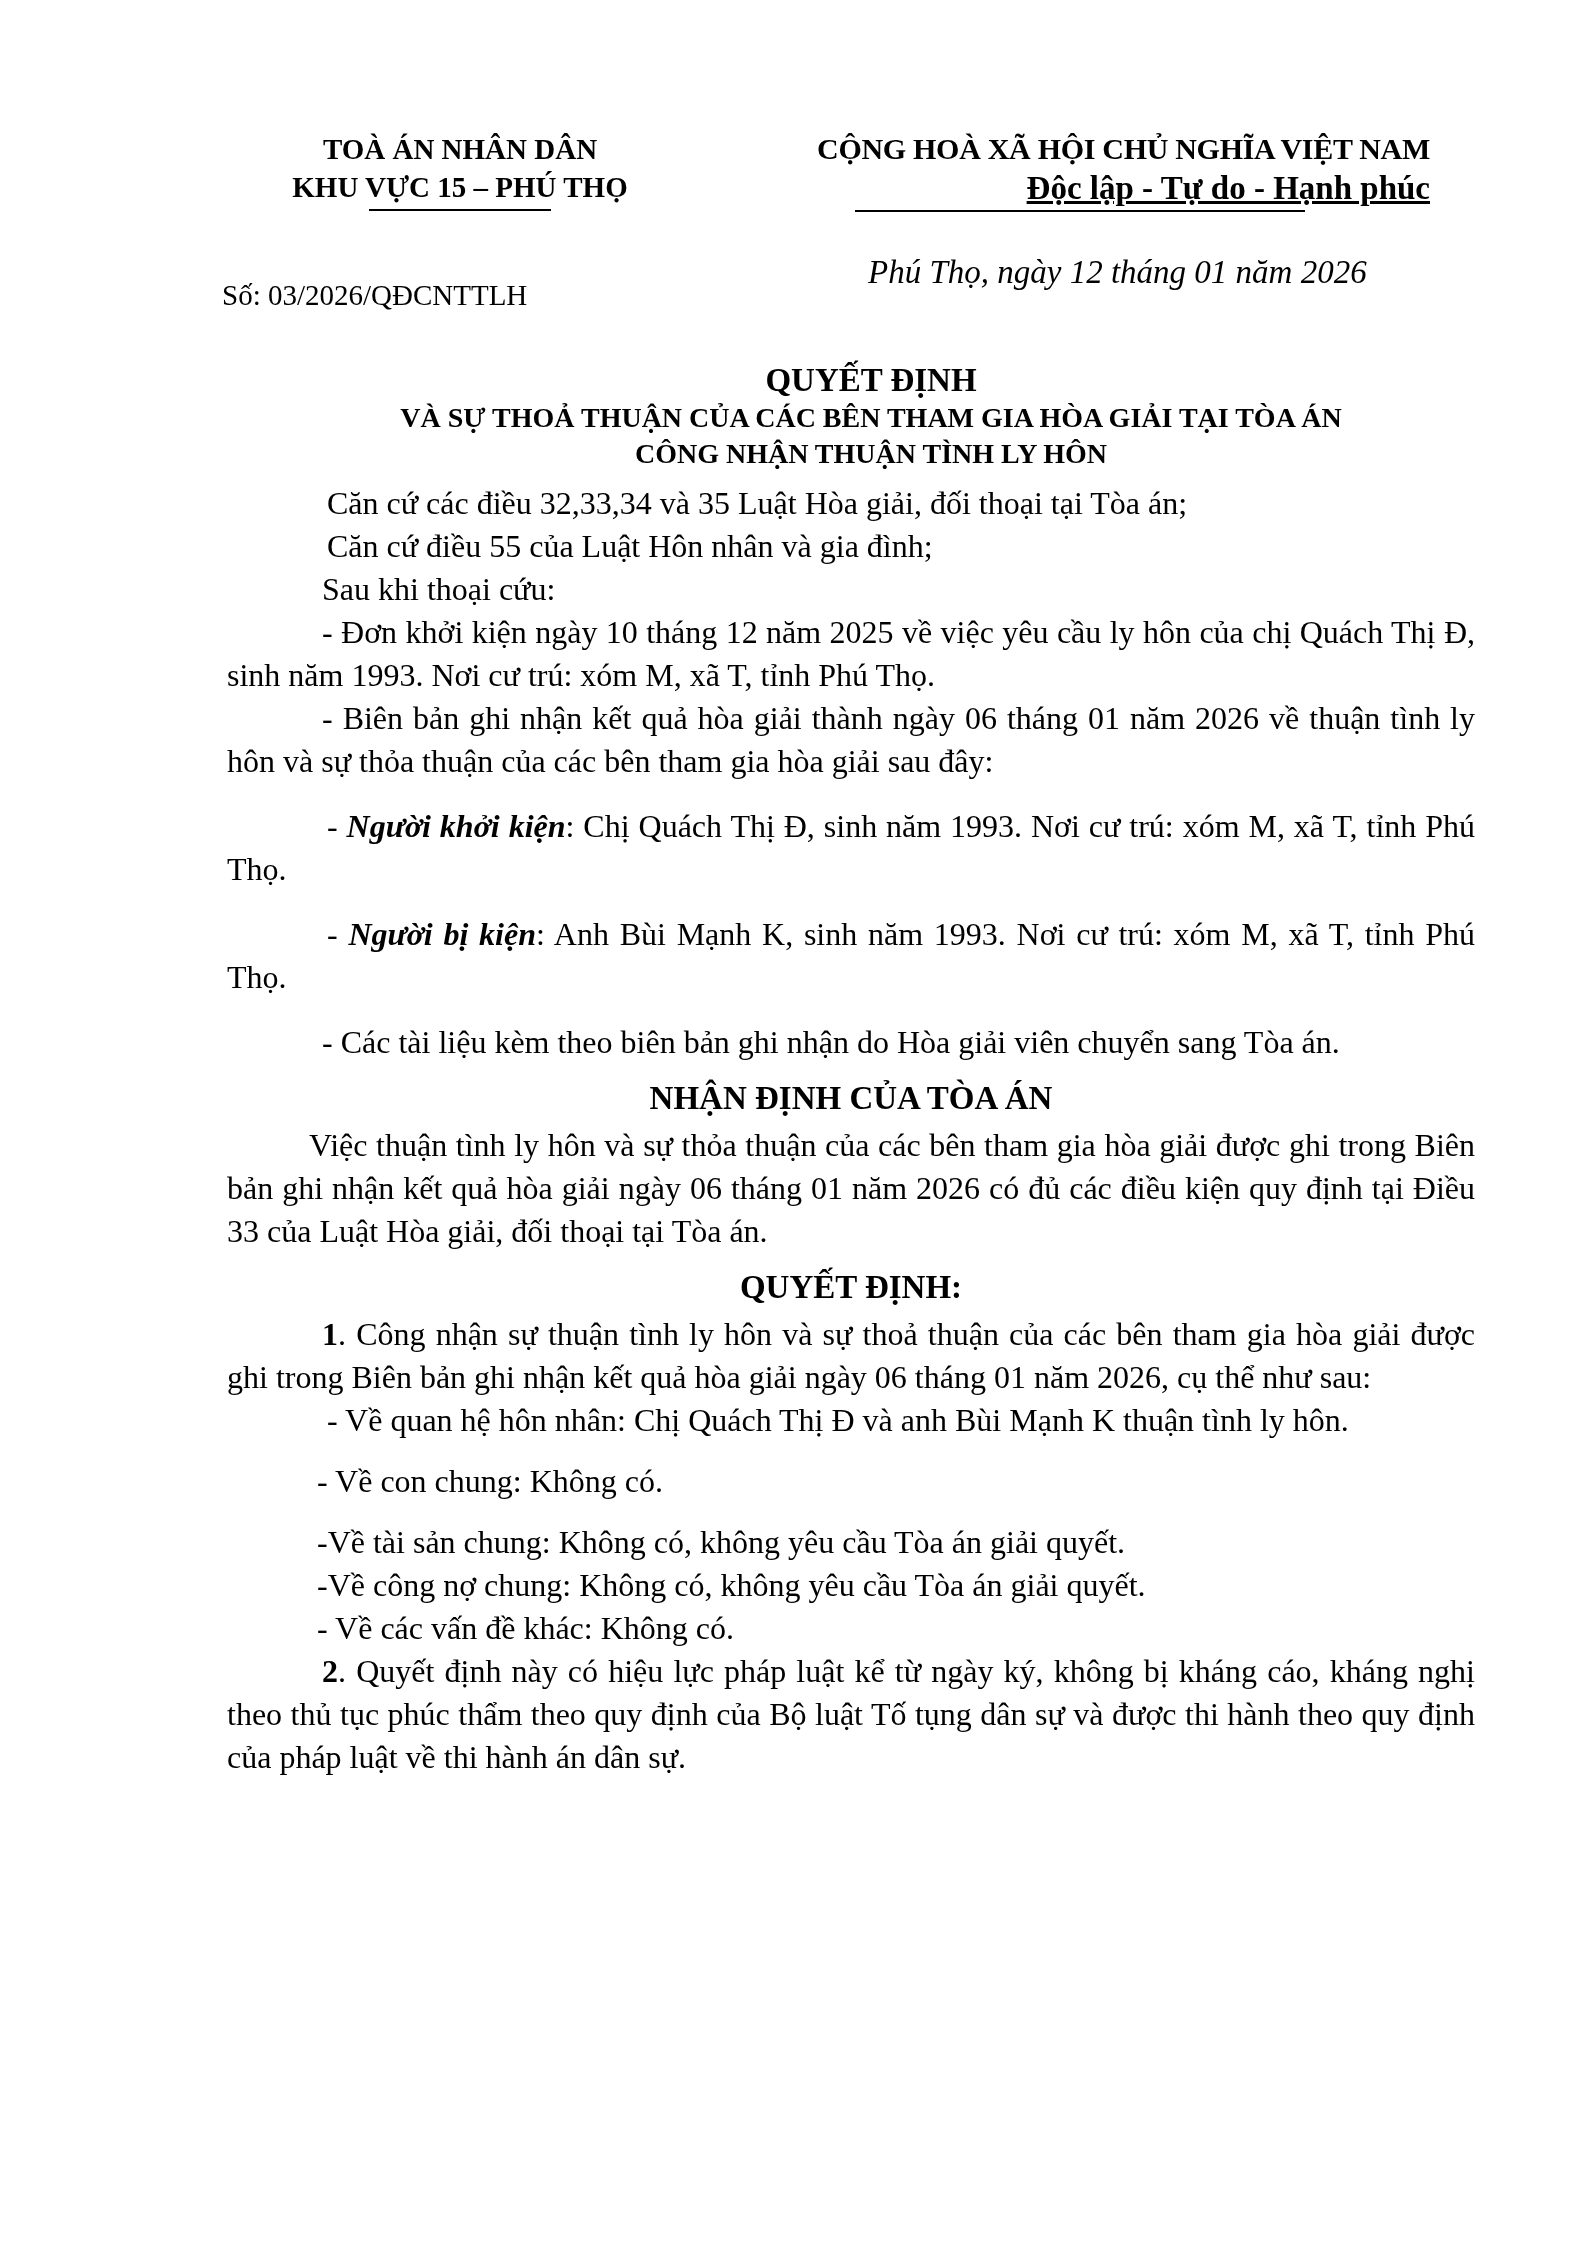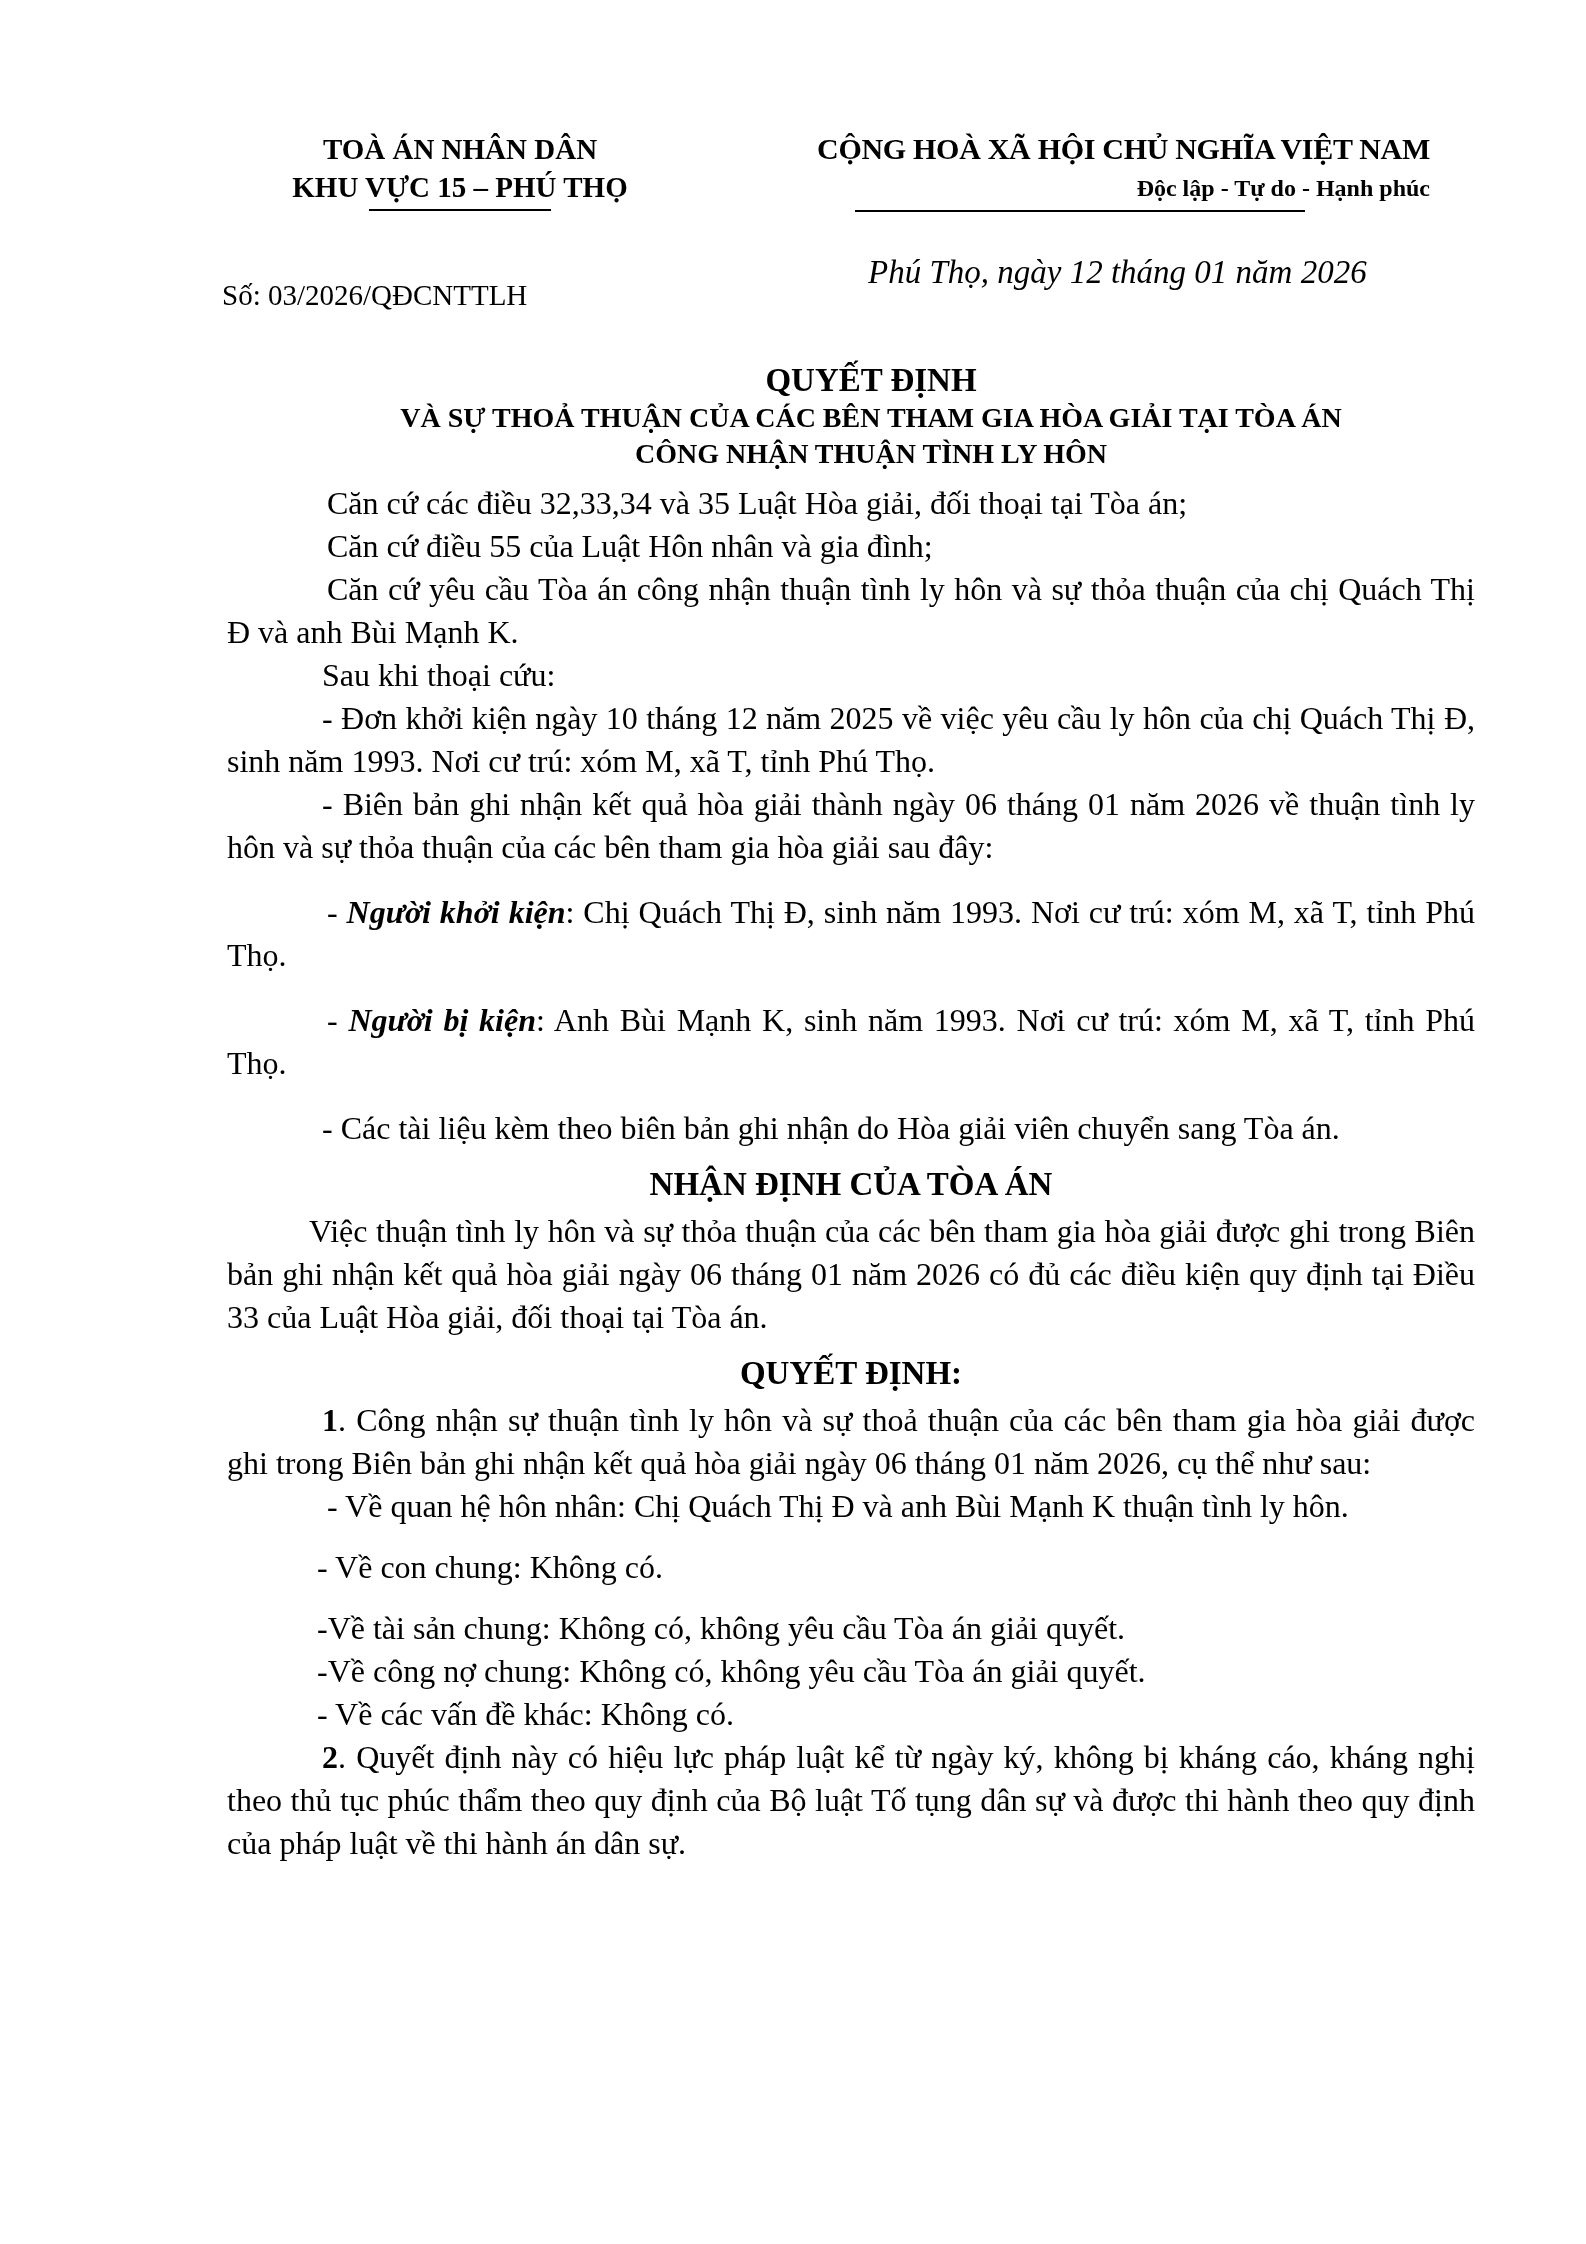--- a/index.html
+++ b/index.html
@@ -61,23 +61,24 @@
   }
   .nation-line {
     font-weight: bold;
     font-size: 30px;
     line-height: 38px;
     white-space: nowrap;
     letter-spacing: -0.3px;
   }
   .motto-line {
     font-weight: bold;
-    font-size: 24px;
+    font-size: 33px;
     line-height: 40px;
     white-space: nowrap;
+    text-decoration: underline;
   }
   .doc-number {
     position: absolute;
     left: 222px;
     top: 245px;
     font-size: 29px;
     line-height: 36px;
     white-space: nowrap;
     margin-top: 32px;
   }
@@ -165,21 +166,20 @@
 
   <div class="title-block">
     <div class="title-main">QUYẾT ĐỊNH</div>
     <div class="title-sub">VÀ SỰ THOẢ THUẬN CỦA CÁC BÊN THAM GIA HÒA GIẢI TẠI TÒA ÁN</div>
     <div class="title-sub">CÔNG NHẬN THUẬN TÌNH LY HÔN</div>
   </div>
 
   <div class="body">
     <p class="ind1">Căn cứ các điều 32,33,34 và 35 Luật Hòa giải, đối thoại tại Tòa án;</p>
     <p class="ind1">Căn cứ điều 55 của Luật Hôn nhân và gia đình;</p>
-    <p class="ind1">Căn cứ yêu cầu Tòa án công nhận thuận tình ly hôn và sự thỏa thuận của chị Quách Thị Đ và anh Bùi Mạnh K.</p>
     <p class="ind2">Sau khi thoại cứu:</p>
     <p class="ind2">- Đơn khởi kiện ngày 10 tháng 12 năm 2025 về việc yêu cầu ly hôn của chị Quách Thị Đ, sinh năm 1993. Nơi cư trú: xóm M, xã T, tỉnh Phú Thọ.</p>
     <p class="ind2">- Biên bản ghi nhận kết quả hòa giải thành ngày 06 tháng 01 năm 2026 về thuận tình ly hôn và sự thỏa thuận của các bên tham gia hòa giải sau đây:</p>
 
     <p class="ind1 gap-m"><span>- </span><span class="bi">Người khởi kiện</span><span>: Chị Quách Thị Đ, sinh năm 1993. Nơi cư trú: xóm M, xã T, tỉnh Phú Thọ.</span></p>
 
     <p class="ind1 gap-m"><span>- </span><span class="bi">Người bị kiện</span><span>: Anh Bùi Mạnh K, sinh năm 1993. Nơi cư trú: xóm M, xã T, tỉnh Phú Thọ.</span></p>
 
     <p class="ind2 gap-m">- Các tài liệu kèm theo biên bản ghi nhận do Hòa giải viên chuyển sang Tòa án.</p>
 

